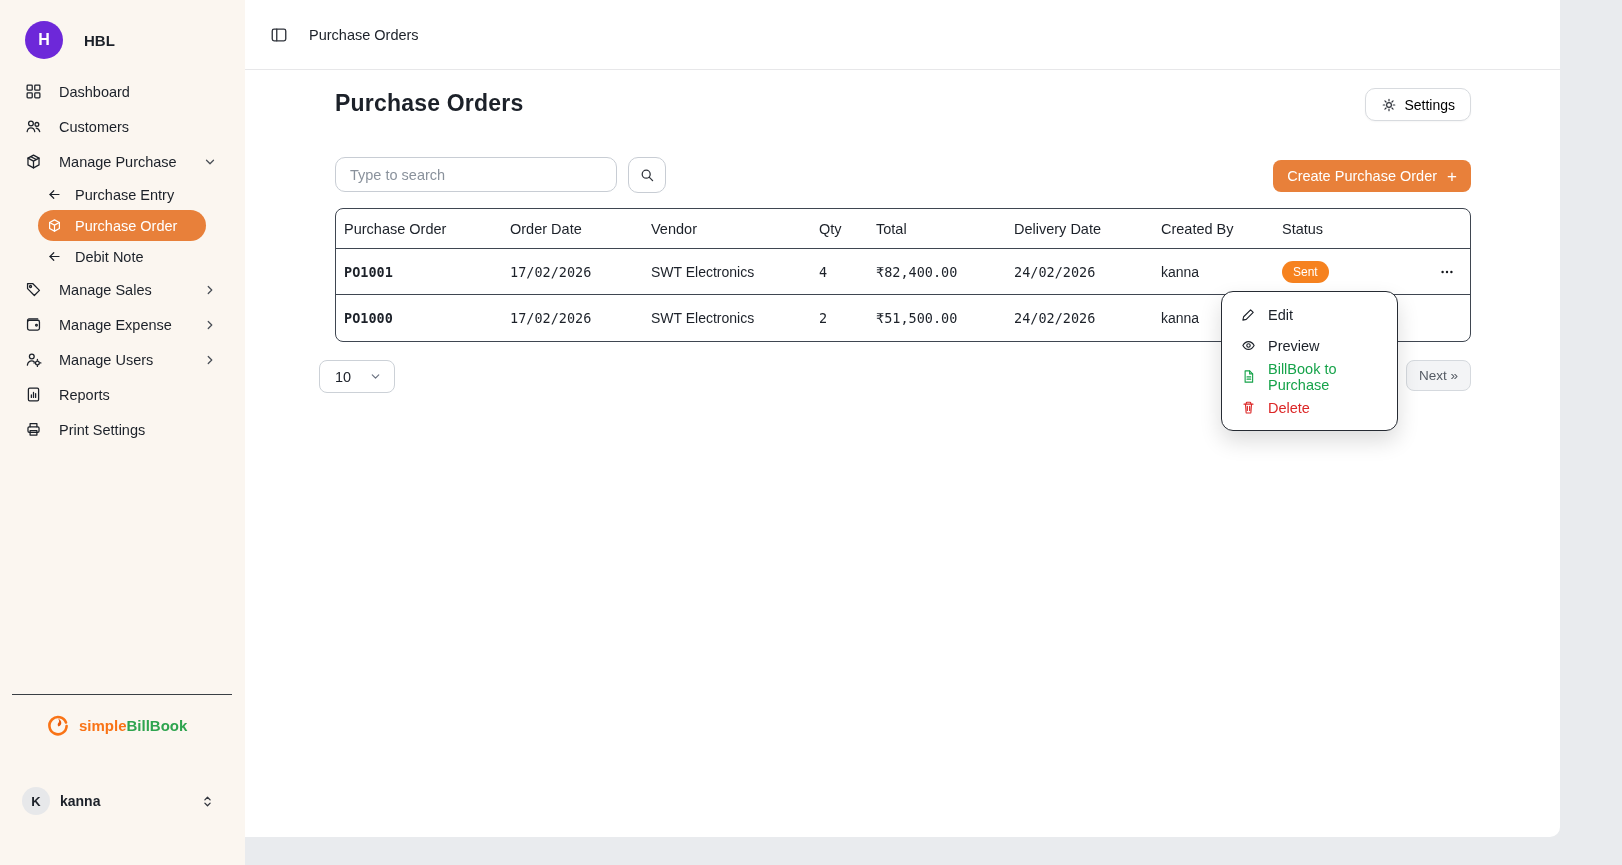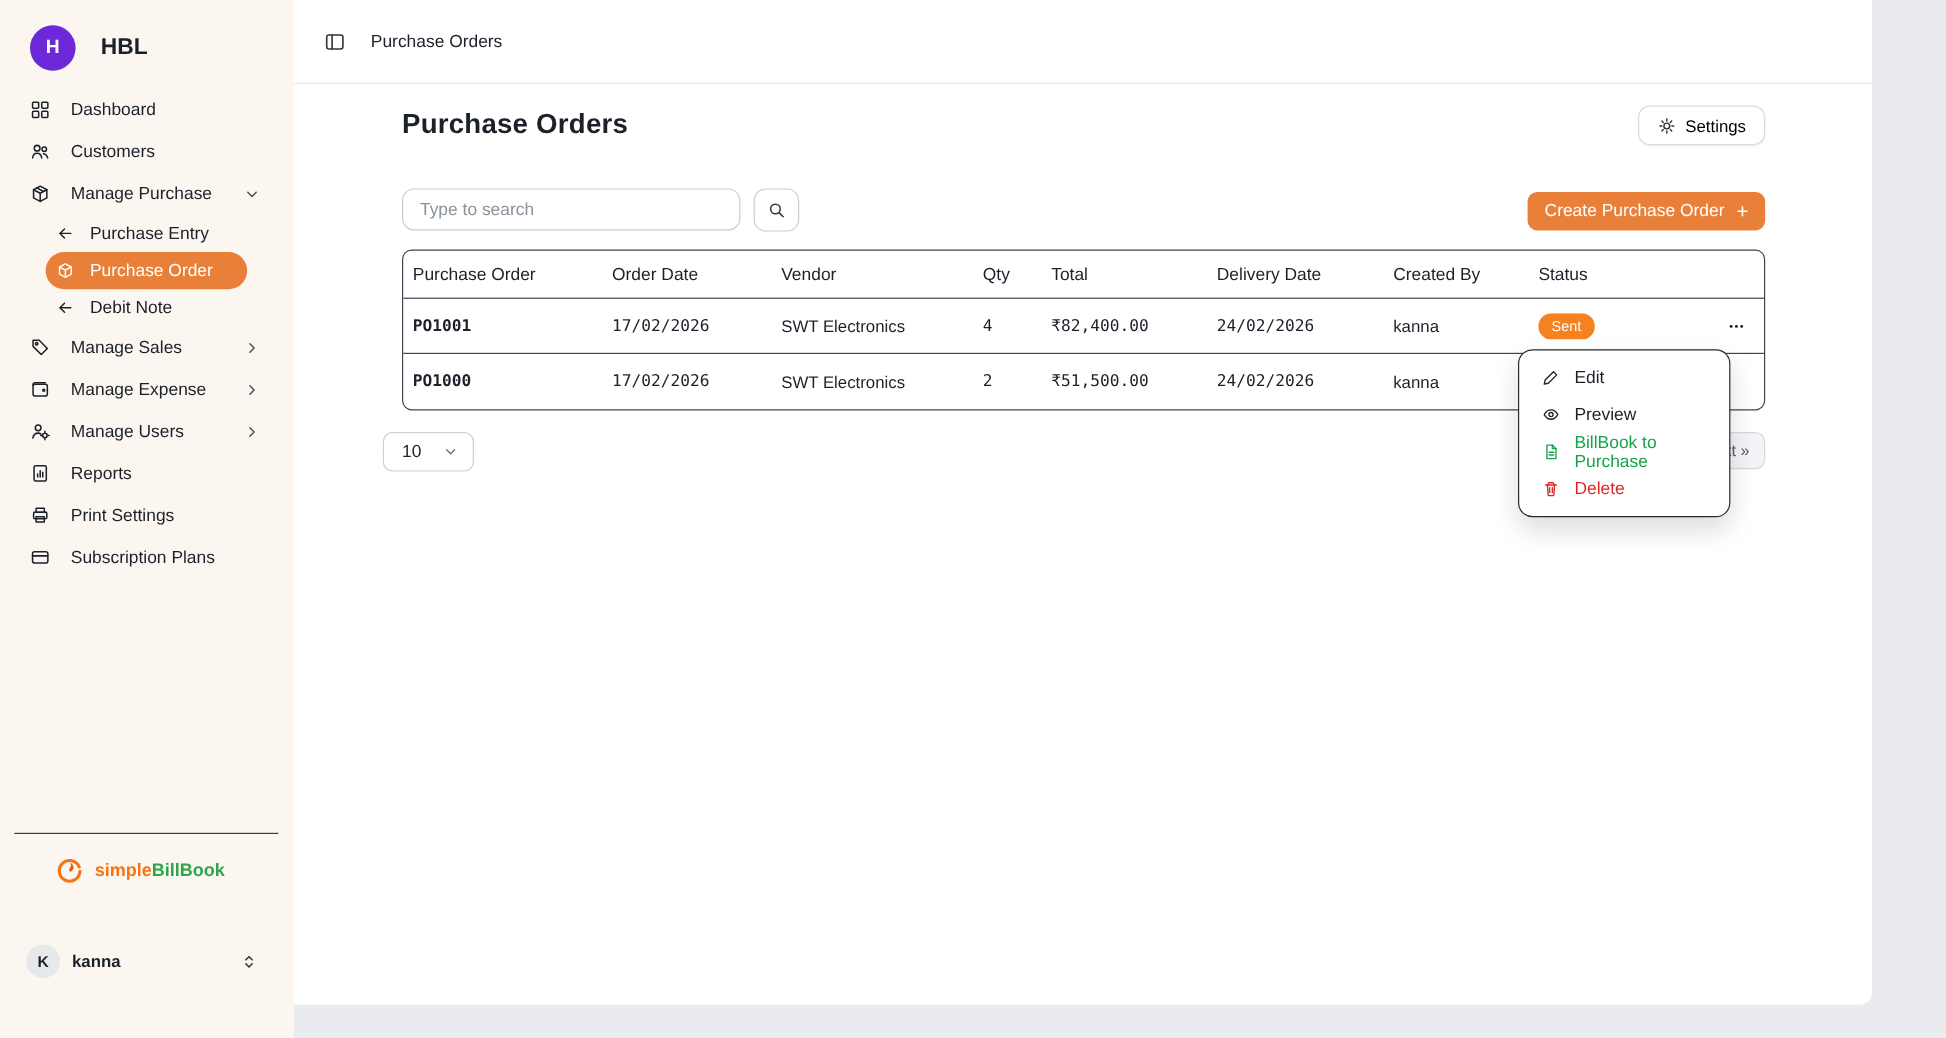--- a/index.html
+++ b/index.html
@@ -4,21 +4,21 @@
 <style>
   * { margin:0; padding:0; box-sizing:border-box; }
   html,body { width:1622px; height:865px; }
   body { font-family:"Liberation Sans", sans-serif; background:#e9ebee; color:#1c2129; overflow:hidden; }
   .app { position:relative; width:1622px; height:865px; }
 
   
   .sidebar { position:absolute; left:0; top:0; width:245px; height:865px; background:#fbf6f0; }
   .brand { position:absolute; top:21px; left:25px; display:flex; align-items:center; gap:21px; }
   .brand-avatar { width:38px; height:38px; border-radius:50%; background:#6d28d9; color:#fff; font-weight:bold; font-size:16px; display:flex; align-items:center; justify-content:center; }
-  .brand-name { font-weight:700; font-size:19px; }
+  .brand-name { font-weight:700; font-size:15px; }
   .nav { position:absolute; top:74px; left:12px; right:12px; }
   .nav-item { height:35px; display:flex; align-items:center; gap:17px; padding-left:13px; font-size:14.5px; cursor:pointer; border-radius:8px; }
   .nav-item .chev { margin-left:auto; margin-right:16px; display:flex; color:#4a4f57; }
   .nav-item svg, .sub-item svg { flex:0 0 auto; }
   .sub-item { height:31px; display:flex; align-items:center; gap:13px; margin-left:26px; margin-right:27px; padding-left:9px; font-size:14.5px; cursor:pointer; border-radius:999px; }
   .sub-item.active { background:#e8803a; color:#fff; }
   .side-divider { position:absolute; top:694px; left:12px; right:13px; border-top:1.5px solid #3a3f45; }
   .side-logo { position:absolute; top:712px; left:45px; display:flex; align-items:center; gap:8px; }
   .logo-text { font-size:15px; font-weight:700; }
   .logo-text .l1 { color:#f97316; }
@@ -53,21 +53,21 @@
   .status-badge:empty { display:none; }
   .cell-actions { display:flex; justify-content:center; }
   .row-menu-btn { background:none; border:none; cursor:pointer; color:#14171c; display:flex; padding:4px; }
 
   
   .page-size { position:absolute; left:74px; top:360px; width:76px; height:33px; border:1px solid #ccd1d7; border-radius:8px; background:#fff; display:flex; align-items:center; padding:0 12px 0 15px; font-size:14.5px; cursor:pointer; }
   .page-size .chev { margin-left:auto; display:flex; color:#6b7280; }
   .next-btn { position:absolute; top:360px; right:89px; height:31px; padding:0 12px; background:#f3f4f6; border:1px solid #d5d9de; border-radius:8px; color:#555b64; font-size:13.5px; cursor:pointer; z-index:5; }
 
   
-  .context-menu { position:absolute; left:1020px; top:291px; width:177px; background:#fff; border:1px solid #262b33; border-radius:12px; padding:7px 0; box-shadow:0 10px 22px rgba(0,0,0,.14); z-index:40; }
+  .context-menu { position:absolute; left:976px; top:291px; width:177px; background:#fff; border:1px solid #262b33; border-radius:12px; padding:7px 0; box-shadow:0 10px 22px rgba(0,0,0,.14); z-index:40; }
   .menu-item { height:31px; display:flex; align-items:center; gap:12px; padding-left:19px; font-size:14.5px; cursor:pointer; }
   .menu-item.green { color:#16a34a; }
   .menu-item.red { color:#dc2626; }
 
   svg { display:block; }
 </style>
 </head>
 <body>
 
 <div class="app">
@@ -200,29 +200,20 @@
       </div>
       <div class="nav-item">
         <span>
             <svg width="17" height="17" viewBox="0 0 20 20" fill="none" stroke="currentColor" stroke-width="1.5" stroke-linecap="round" stroke-linejoin="round">
               <path d="M6 6.8V3h8v3.8"></path>
               <rect x="3.5" y="6.8" width="13" height="6.5" rx="1.5"></rect>
               <rect x="6" y="11.3" width="8" height="5.2"></rect>
             </svg>
           </span>
         <span>Print Settings</span>
-      </div>
-      <div class="nav-item">
-        <span>
-            <svg width="17" height="17" viewBox="0 0 20 20" fill="none" stroke="currentColor" stroke-width="1.5" stroke-linecap="round" stroke-linejoin="round">
-              <rect x="2.5" y="4.5" width="15" height="11" rx="2"></rect>
-              <path d="M2.5 8.5h15"></path>
-            </svg>
-          </span>
-        <span>Subscription Plans</span>
       </div>
     </nav>
 
     <div class="side-divider"></div>
 
     <div class="side-logo">
       <span>
           <svg width="26" height="26" viewBox="0 0 26 26">
             <path d="M21 10.5A8.6 8.6 0 1 0 21.6 14" fill="none" stroke="#f97316" stroke-width="2.6" stroke-linecap="round"></path>
             <path d="M13 6.5c1.8 2 1.2 3.4.3 4.6-.8 1-.9 2.3.2 3.4 1.4-.4 2.8-1.6 2.8-3.5 0-2.1-1.5-3.7-3.3-4.5z" fill="#e8590c"></path>

